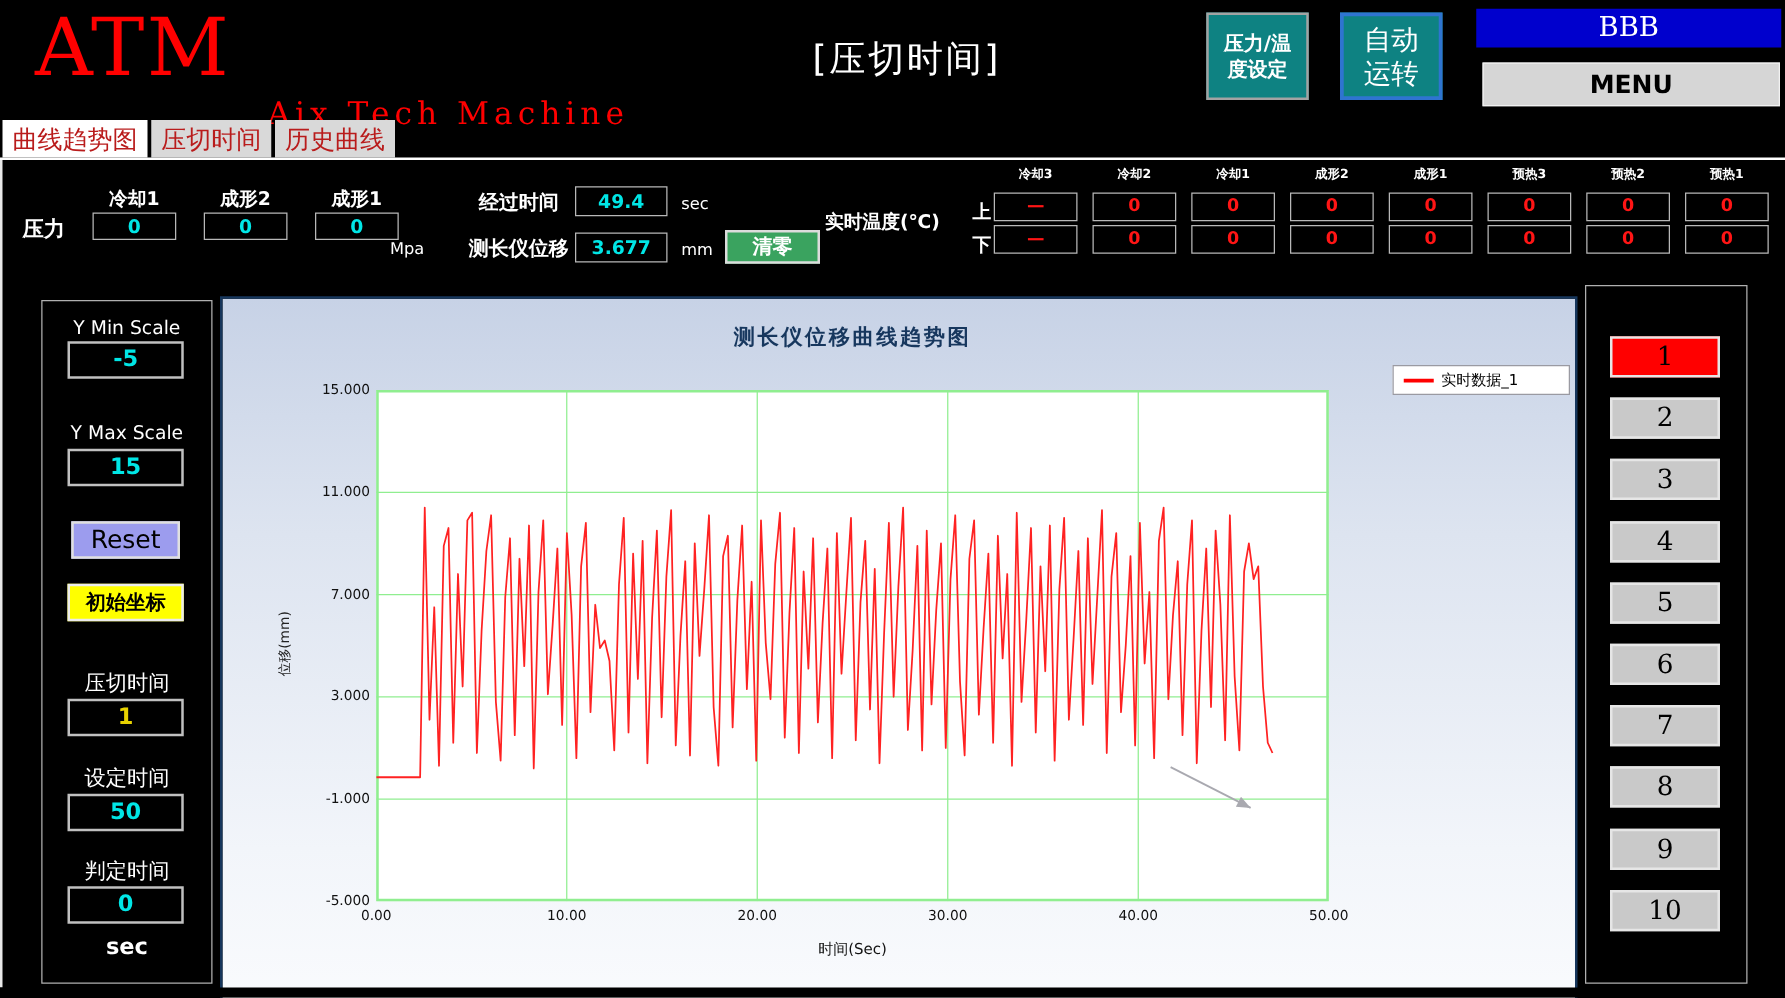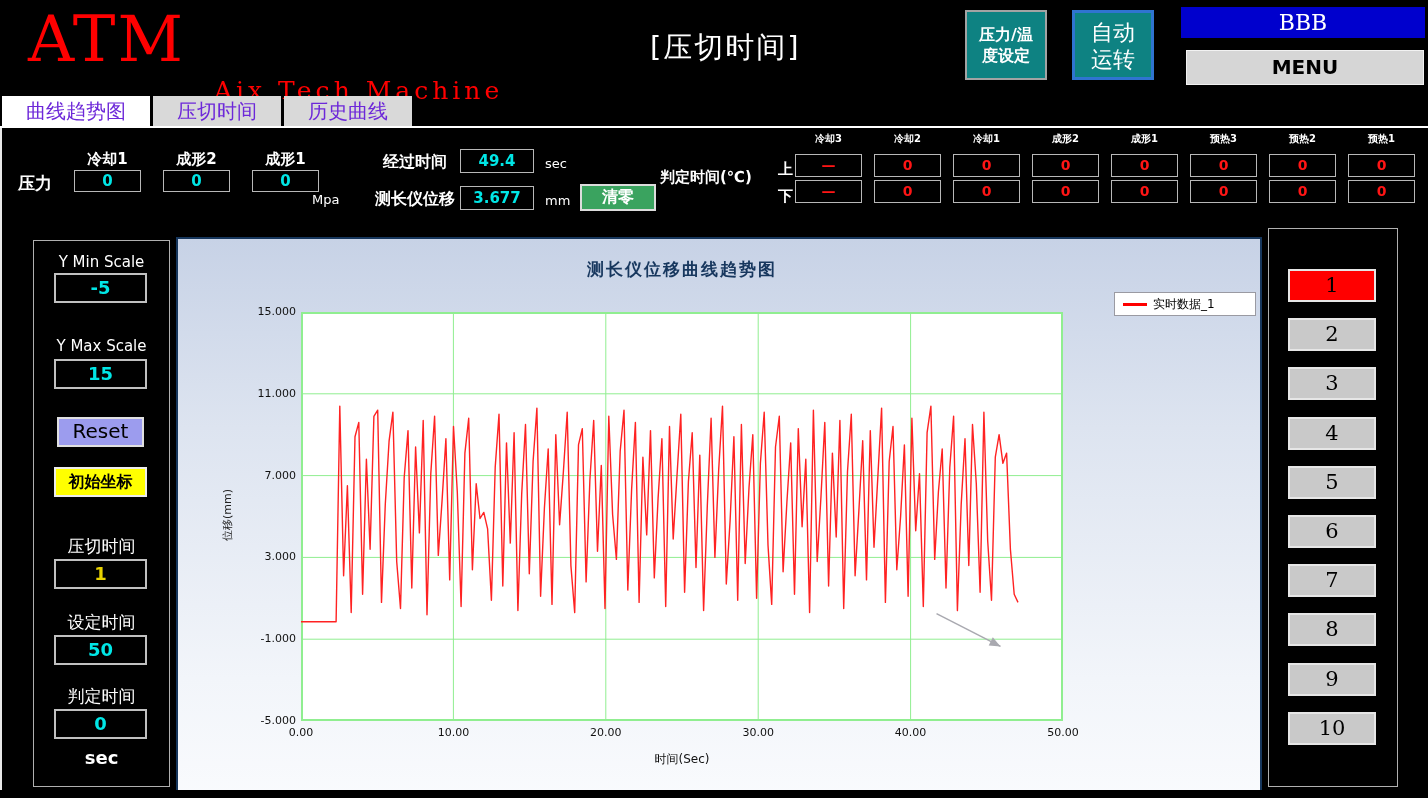--- a/index.html
+++ b/index.html
@@ -17,21 +17,21 @@
   .btn-ptemp{left:965px;top:10px;width:82px;height:70px;border:2px solid #a3a3a3;box-sizing:border-box;
     font-size:16px;line-height:21px;padding-top:12px;font-weight:bold;}
   .btn-auto{left:1072px;top:10px;width:82px;height:70px;border:3px solid #2f74d0;box-sizing:border-box;
     font-size:22px;line-height:27px;padding-top:6px;}
   .btn-bbb{left:1181px;top:7px;width:244px;height:31px;background:#0000cd;color:#fff;text-align:center;
     font-family:"DejaVu Serif","Liberation Serif",serif;font-size:22px;line-height:31px;cursor:pointer;}
   .btn-menu{left:1186px;top:50px;width:238px;height:35px;background:#d6d6d6;border:1px solid #f2f2f2;box-sizing:border-box;
     color:#000;font-weight:bold;font-size:20px;line-height:33px;text-align:center;cursor:pointer;}
   
   #tabs{left:2px;top:96px;display:flex;gap:3px;}
-  .tab{height:30px;line-height:31px;padding:0 24px;background:#d9d9d9;color:#6d28d9;font-size:20px;cursor:pointer;}
+  .tab{height:30px;line-height:31px;padding:0 8px;background:#d9d9d9;color:#b91c1c;font-size:20px;cursor:pointer;}
   .tab.active{background:#ffffff;}
   .tab-underline{left:0;top:126px;width:1428px;height:2px;background:#ffffff;}
   .left-edge{left:0;top:128px;width:2px;height:662px;background:#e8e8e8;}
   
   .field{background:#000;border:1px solid #b8b8b8;color:#00e6e6;text-align:center;font-weight:bold;box-sizing:border-box;}
   #pressure-block{left:18px;top:150px;display:flex;gap:22px;}
   .pressure-label{font-size:17px;font-weight:bold;margin-top:22px;}
   .pcol{width:67px;}
   .plabel{text-align:center;font-size:15px;font-weight:bold;height:18px;}
   .pfield{width:67px;height:22px;line-height:20px;font-size:15px;margin-top:2px;}
@@ -125,21 +125,21 @@
 <div class="abs t-label" style="left:383px;top:152px;">经过时间</div>
 <div class="abs field t-field" style="left:460px;top:149px;">49.4</div>
 <div class="abs t-unit" style="left:545px;top:156px;">sec</div>
 
 <div class="abs t-label" style="left:375px;top:189px;">测长仪位移</div>
 <div class="abs field t-field" style="left:460px;top:186px;">3.677</div>
 <div class="abs t-unit" style="left:545px;top:193px;">mm</div>
 
 <div class="abs btn-clear">清零</div>
 
-<div class="abs temp-label">判定时间(℃)</div>
+<div class="abs temp-label">实时温度(℃)</div>
 <div class="abs row-label" style="left:778px;top:160px;">上</div>
 <div class="abs row-label" style="left:778px;top:187px;">下</div>
 <div class="abs" id="temp-cols">
     <div class="tcol">
       <div class="tclabel">冷却3</div>
       <div class="field tfield" style="color: rgb(255, 21, 21);">—</div>
       <div class="field tfield" style="color: rgb(255, 21, 21);">—</div>
     </div>
     <div class="tcol">
       <div class="tclabel">冷却2</div>

